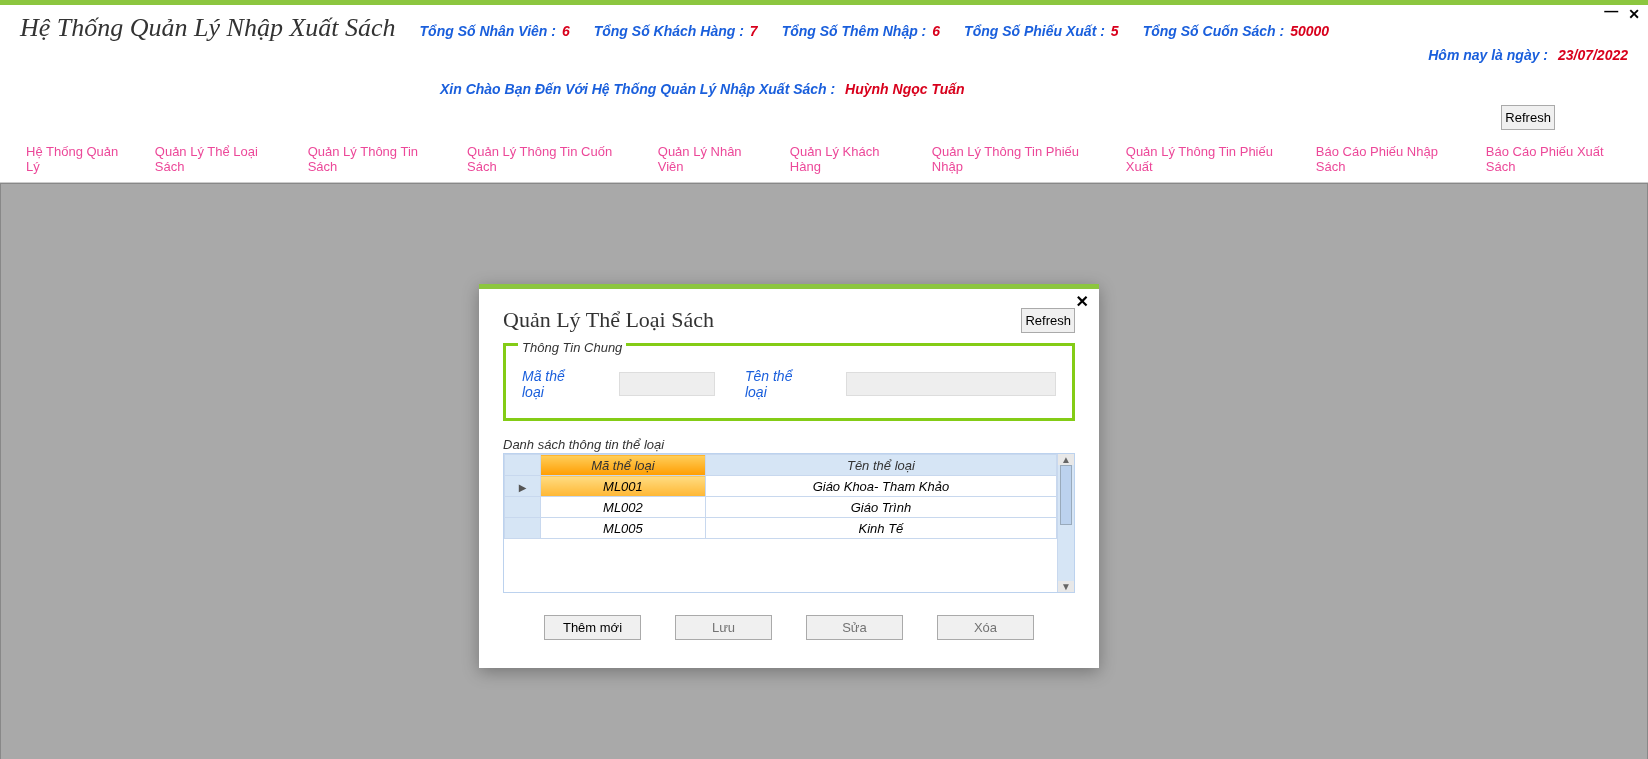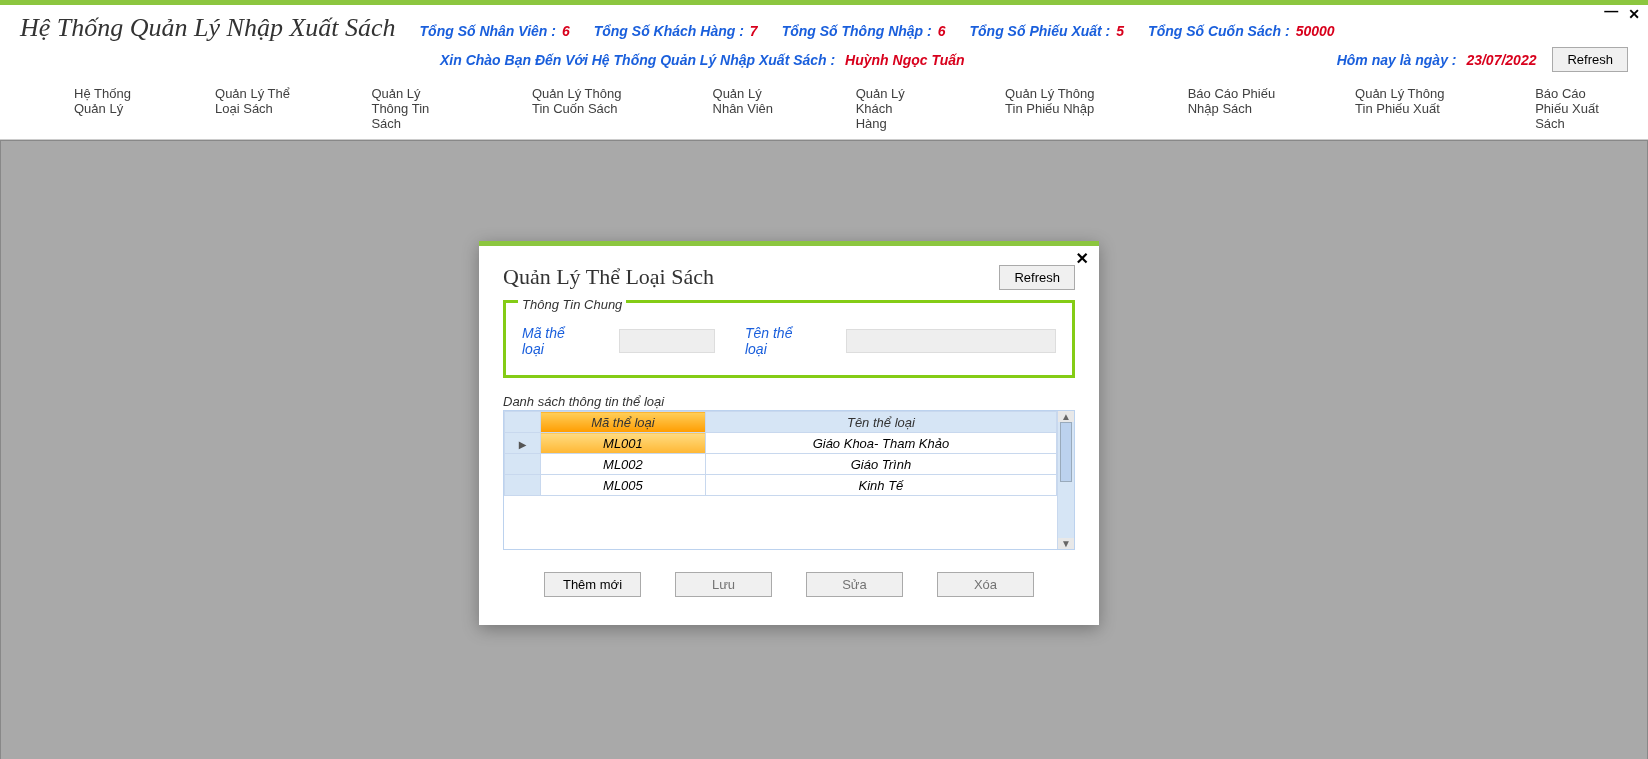--- a/index.html
+++ b/index.html
@@ -32,31 +32,31 @@
   .stat .val { color: #d8001c; margin-left: 6px; }
   .subheader {
     display: flex; justify-content: space-between; align-items: center;
     padding: 0 20px 6px 20px;
   }
   .welcome { font-size: 14px; font-style: italic; font-weight: 600; color: #1a5fdc; margin-left: 420px; text-align: right;}
   .welcome .user { color: #d8001c; margin-left: 6px; }
   .today { font-size: 14px; font-style: italic; font-weight: 600; color: #1a5fdc; }
   .today .date { color: #d8001c; margin-left: 6px; }
   .btn {
-    font-size: 13px; padding: 4px 14px;
+    font-size: 13px; padding: 4px 3px;
     background: #f0f0f0; border: 1px solid #aaa;
     cursor: pointer; font-family: inherit;
   }
   .btn.muted { color: #737373; }
   .menubar {
     display: flex; gap: 18px; padding: 6px 20px;
     font-size: 13px; background: #fff;
     border-bottom: 1px solid #ccc;
   }
-  .menubar .menu-item { color: #404040; cursor: pointer; padding: 2px 6px; margin-left: 48px; }
+  .menubar .menu-item { color: #ec4899; cursor: pointer; padding: 2px 6px; }
   .workspace {
     background: #a9a9a9; height: 620px; position: relative;
     border: 1px solid #888;
   }
   .dialog {
     position: absolute; left: 478px; top: 100px;
     width: 620px; background: #fff;
     box-shadow: 0 4px 16px rgba(0,0,0,0.3);
   }
   .dialog-green { height: 5px; background: #8cc63f; }
@@ -115,49 +115,49 @@
 <div class="topbar-green"></div>
 <div class="window-controls">
   <span style="font-weight:bold; position:relative; top:-3px;">—</span>
   <span style="font-weight:bold;">✕</span>
 </div>
 
 <div class="header">
   <div class="app-title">Hệ Thống Quản Lý Nhập Xuất Sách</div>
   <div class="stat"><span>Tổng Số Nhân Viên :</span><span class="val">6</span></div>
   <div class="stat"><span>Tổng Số Khách Hàng :</span><span class="val">7</span></div>
-  <div class="stat"><span>Tổng Số Thông Nhập :</span><span class="val">6</span></div>
+  <div class="stat"><span>Tổng Số Thêm Nhập :</span><span class="val">6</span></div>
   <div class="stat"><span>Tổng Số Phiếu Xuất :</span><span class="val">5</span></div>
   <div class="stat"><span>Tổng Số Cuốn Sách :</span><span class="val">50000</span></div>
 </div>
 
 <div class="subheader">
   <div class="welcome">
     <span>Xin Chào Bạn Đến Với Hệ Thống Quản Lý Nhập Xuất Sách :</span>
     <span class="user">Huỳnh Ngọc Tuấn</span>
   </div>
-  <div style="display:flex; align-items:center; gap:16px;">
+  <div style="display:flex; align-items:center; gap:42px;flex-direction:column;">
     <div class="today">
       <span>Hôm nay là ngày :</span>
       <span class="date">23/07/2022</span>
     </div>
     <button class="btn">Refresh</button>
   </div>
 </div>
 
 <div class="menubar">
   <div class="menu-item">Hệ Thống Quản Lý</div>
   <div class="menu-item">Quản Lý Thể Loại Sách</div>
   <div class="menu-item">Quản Lý Thông Tin Sách</div>
   <div class="menu-item">Quản Lý Thông Tin Cuốn Sách</div>
   <div class="menu-item">Quản Lý Nhân Viên</div>
   <div class="menu-item">Quản Lý Khách Hàng</div>
   <div class="menu-item">Quản Lý Thông Tin Phiếu Nhập</div>
+  <div class="menu-item">Quản Lý Thông Tin Phiếu Xuất</div>
   <div class="menu-item">Báo Cáo Phiếu Nhập Sách</div>
-  <div class="menu-item">Quản Lý Thông Tin Phiếu Xuất</div>
   <div class="menu-item">Báo Cáo Phiếu Xuất Sách</div>
 </div>
 
 <div class="workspace">
 
   <div class="dialog">
     <div class="dialog-green"></div>
     <div class="dialog-close">✕</div>
     <div class="dialog-body">
       <div class="dialog-head">

